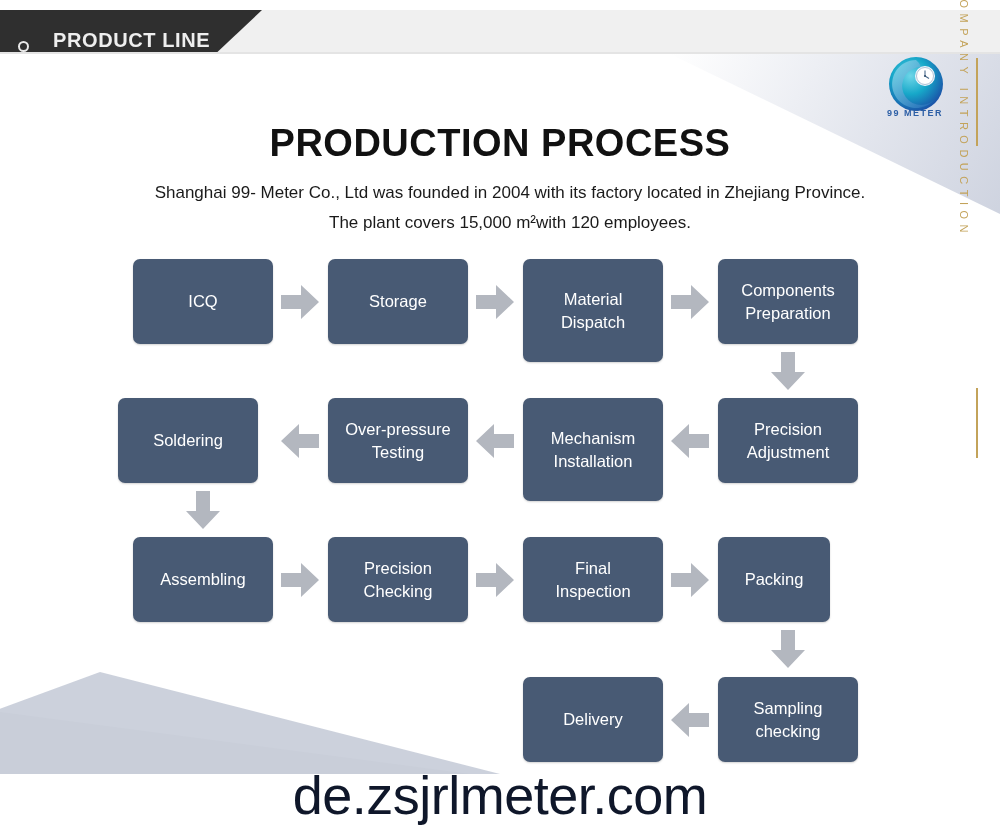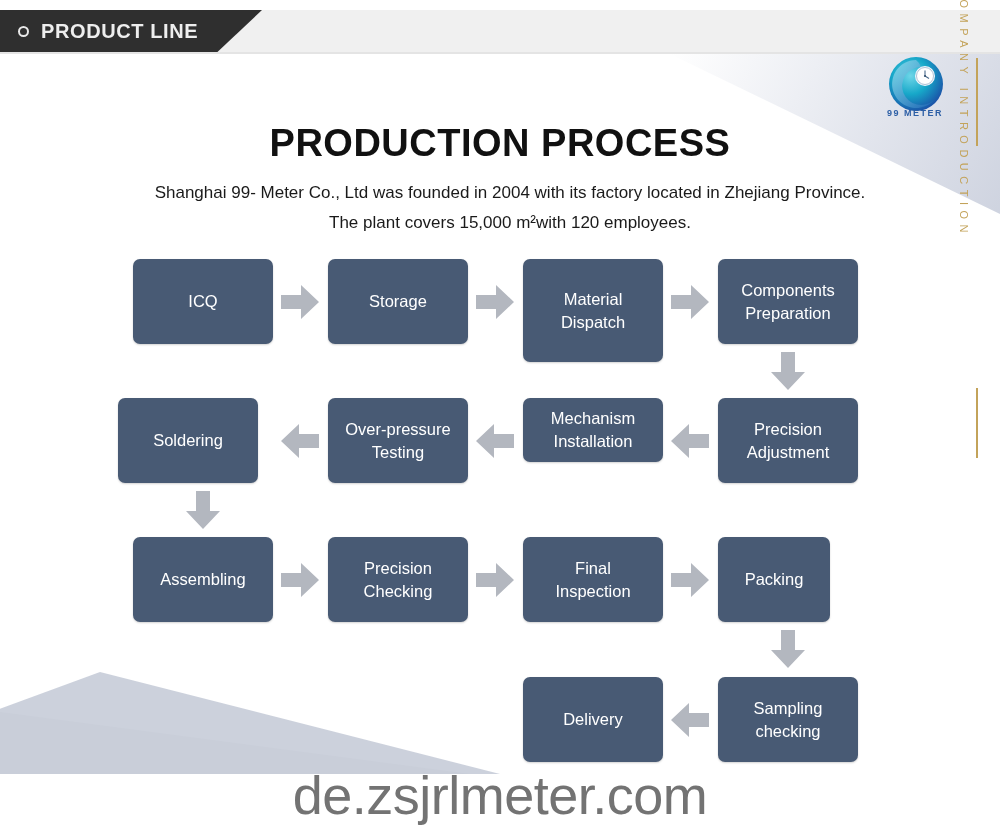--- a/index.html
+++ b/index.html
@@ -25,21 +25,22 @@
     width: 1000px; height: 42px;
     background: #f0f0f0;
   }
   .header-tag {
     position: absolute;
     left: 0; top: 10px;
     width: 262px; height: 42px;
     background: #2f2f2f;
     clip-path: polygon(0 0, 100% 0, 83% 100%, 0 100%);
     display: flex;
-    align-items: center;
+    align-items: flex-end;
+    gap: 12px;
   }
   .header-bullet {
     margin-left: 18px;
     width: 11px; height: 11px;
     border: 2.5px solid #e8e8e8;
     border-radius: 50%;
     box-sizing: border-box;
     flex: 0 0 auto;
   }
   .header-title {
@@ -266,21 +267,21 @@
 
     <div class="node" style="left:296px;top:398px;width:140px;height:85px;">
       <span><b style="font-weight:normal">Over-pressure</b><br><b style="font-weight:normal">Testing</b></span>
     </div>
     <div class="arrow" style="left:444px;top:424px;">
       <svg width="38" height="34" viewBox="0 0 38 34">
           <path d="M38 10 H18 V0 L0 17 L18 34 V24 H38 Z" fill="#b3b7bf"></path>
         </svg>
     </div>
 
-    <div class="node" style="left:491px;top:398px;width:140px;height:64px;">
+    <div class="node" style="left:491px;top:398px;width:140px;height:103px;">
       <span><b style="font-weight:normal">Mechanism</b><br><b style="font-weight:normal">Installation</b></span>
     </div>
     <div class="arrow" style="left:639px;top:424px;">
       <svg width="38" height="34" viewBox="0 0 38 34">
           <path d="M38 10 H18 V0 L0 17 L18 34 V24 H38 Z" fill="#b3b7bf"></path>
         </svg>
     </div>
 
     <div class="node" style="left:686px;top:398px;width:140px;height:85px;">
       <span><b style="font-weight:normal">Precision</b><br><b style="font-weight:normal">Adjustment</b></span>
@@ -337,17 +338,17 @@
           <path d="M38 10 H18 V0 L0 17 L18 34 V24 H38 Z" fill="#b3b7bf"></path>
         </svg>
     </div>
 
     <div class="node" style="left:686px;top:677px;width:140px;height:85px;align-items:center;">
       <span><b style="font-weight:normal">Sampling</b><br><b style="font-weight:normal">checking</b></span>
     </div>
 
   </div>
 
-  <div style="position:absolute;left:0;bottom:6px;width:1000px;text-align:center;font-size:54px;color:#737373;letter-spacing:-0.5px;font-family:'Liberation Sans',sans-serif;">
+  <div style="position:absolute;left:0;bottom:6px;width:1000px;text-align:center;font-size:54px;color:#0f172a;letter-spacing:-0.5px;font-family:'Liberation Sans',sans-serif;">
     <span>de.zsjrlmeter.com</span>
   </div>
 
 </div>
 
 </body></html>

